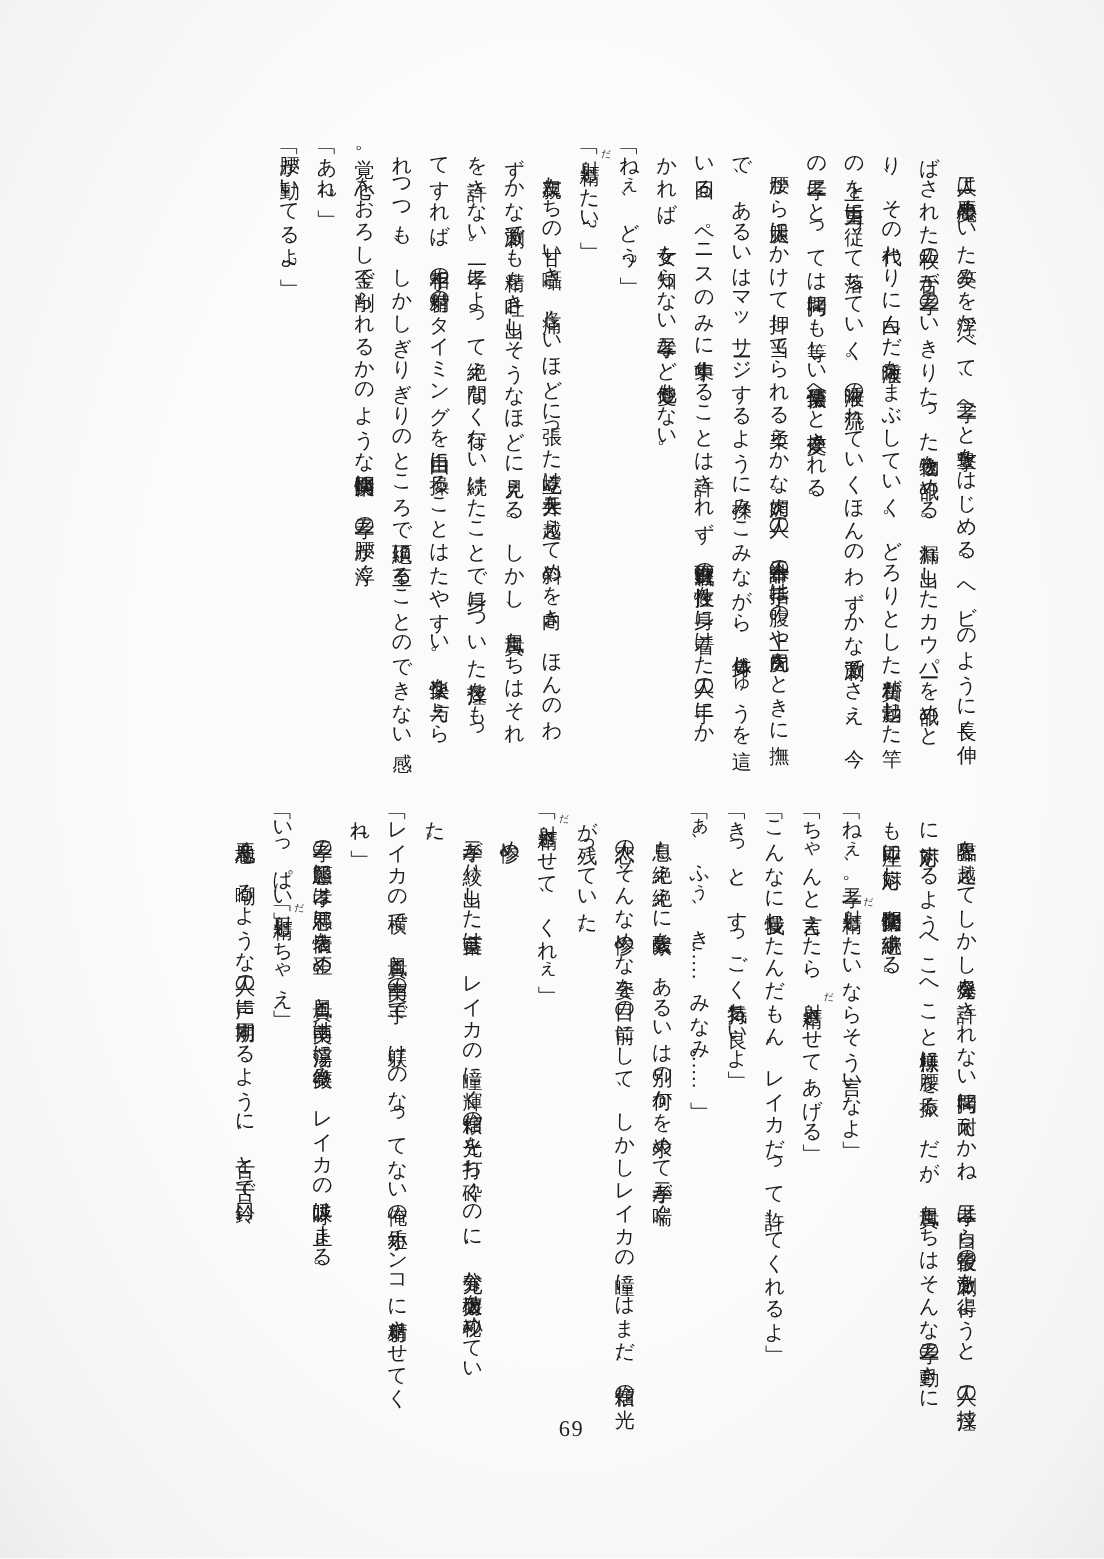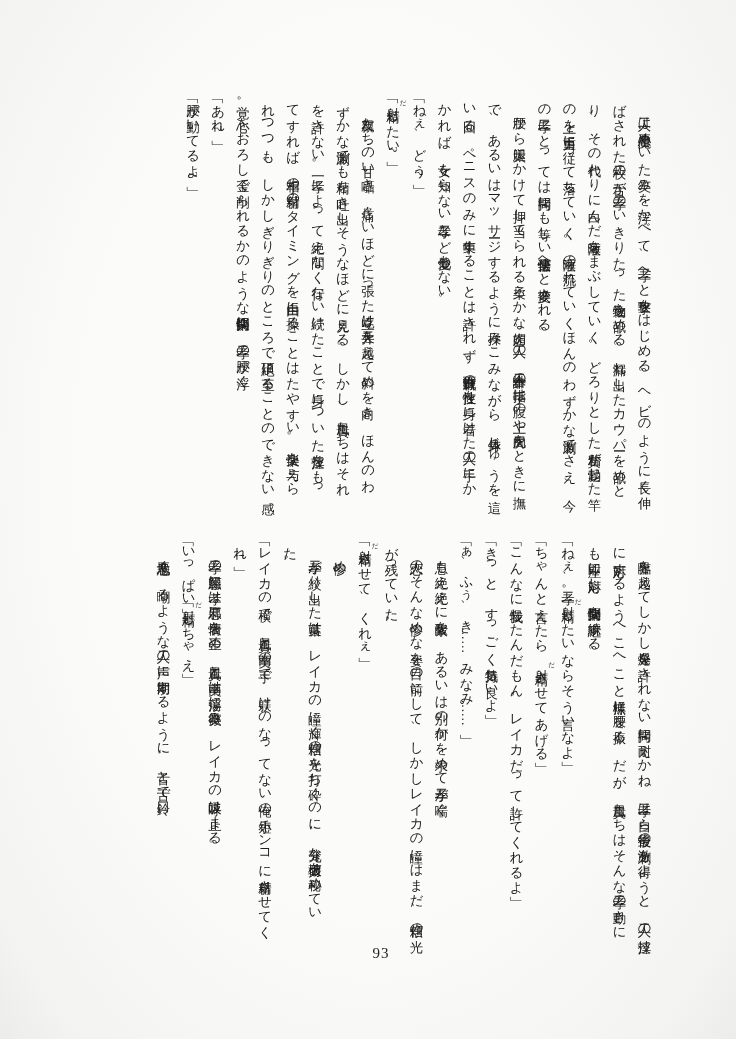--- a/index.html
+++ b/index.html
@@ -83,15 +83,15 @@
       <p class="indent">恋人のそんな惨めな姿を目の前にして、しかしレイカの瞳にはまだ、信頼の光が残っていた。</p>
       <p class="">「<ruby>射精<rt>だ</rt></ruby>させて、くれぇ」</p>
       <p class="indent">惨め。</p>
       <p class="indent">孝二が絞り出した言葉は、レイカの瞳に輝く信頼の光を打ち砕くのに、充分な破壊力を秘めていた。</p>
       <p class="">「レイカの横で、風貴と美南の手で、躾けのなってない俺の短小チンコに射精させてくれ!」</p>
       <p class="indent">孝二の懇願に一孝は邪悪に表情を歪め、風貴と美南は淫蕩に微笑み、レイカの呼吸は止まる。</p>
       <p class="">「いっぱい」「<ruby>射精<rt>だ</rt></ruby>しちゃえ」</p>
       <p class="indent">意地悪く、嘲るような二人の声に同期するように、舌と舌で鈴口</p>
     </div>
 
-  <div class="page-number">93</div>
+  <div class="page-number">69</div>
 
 </div>
 
 </body></html>

